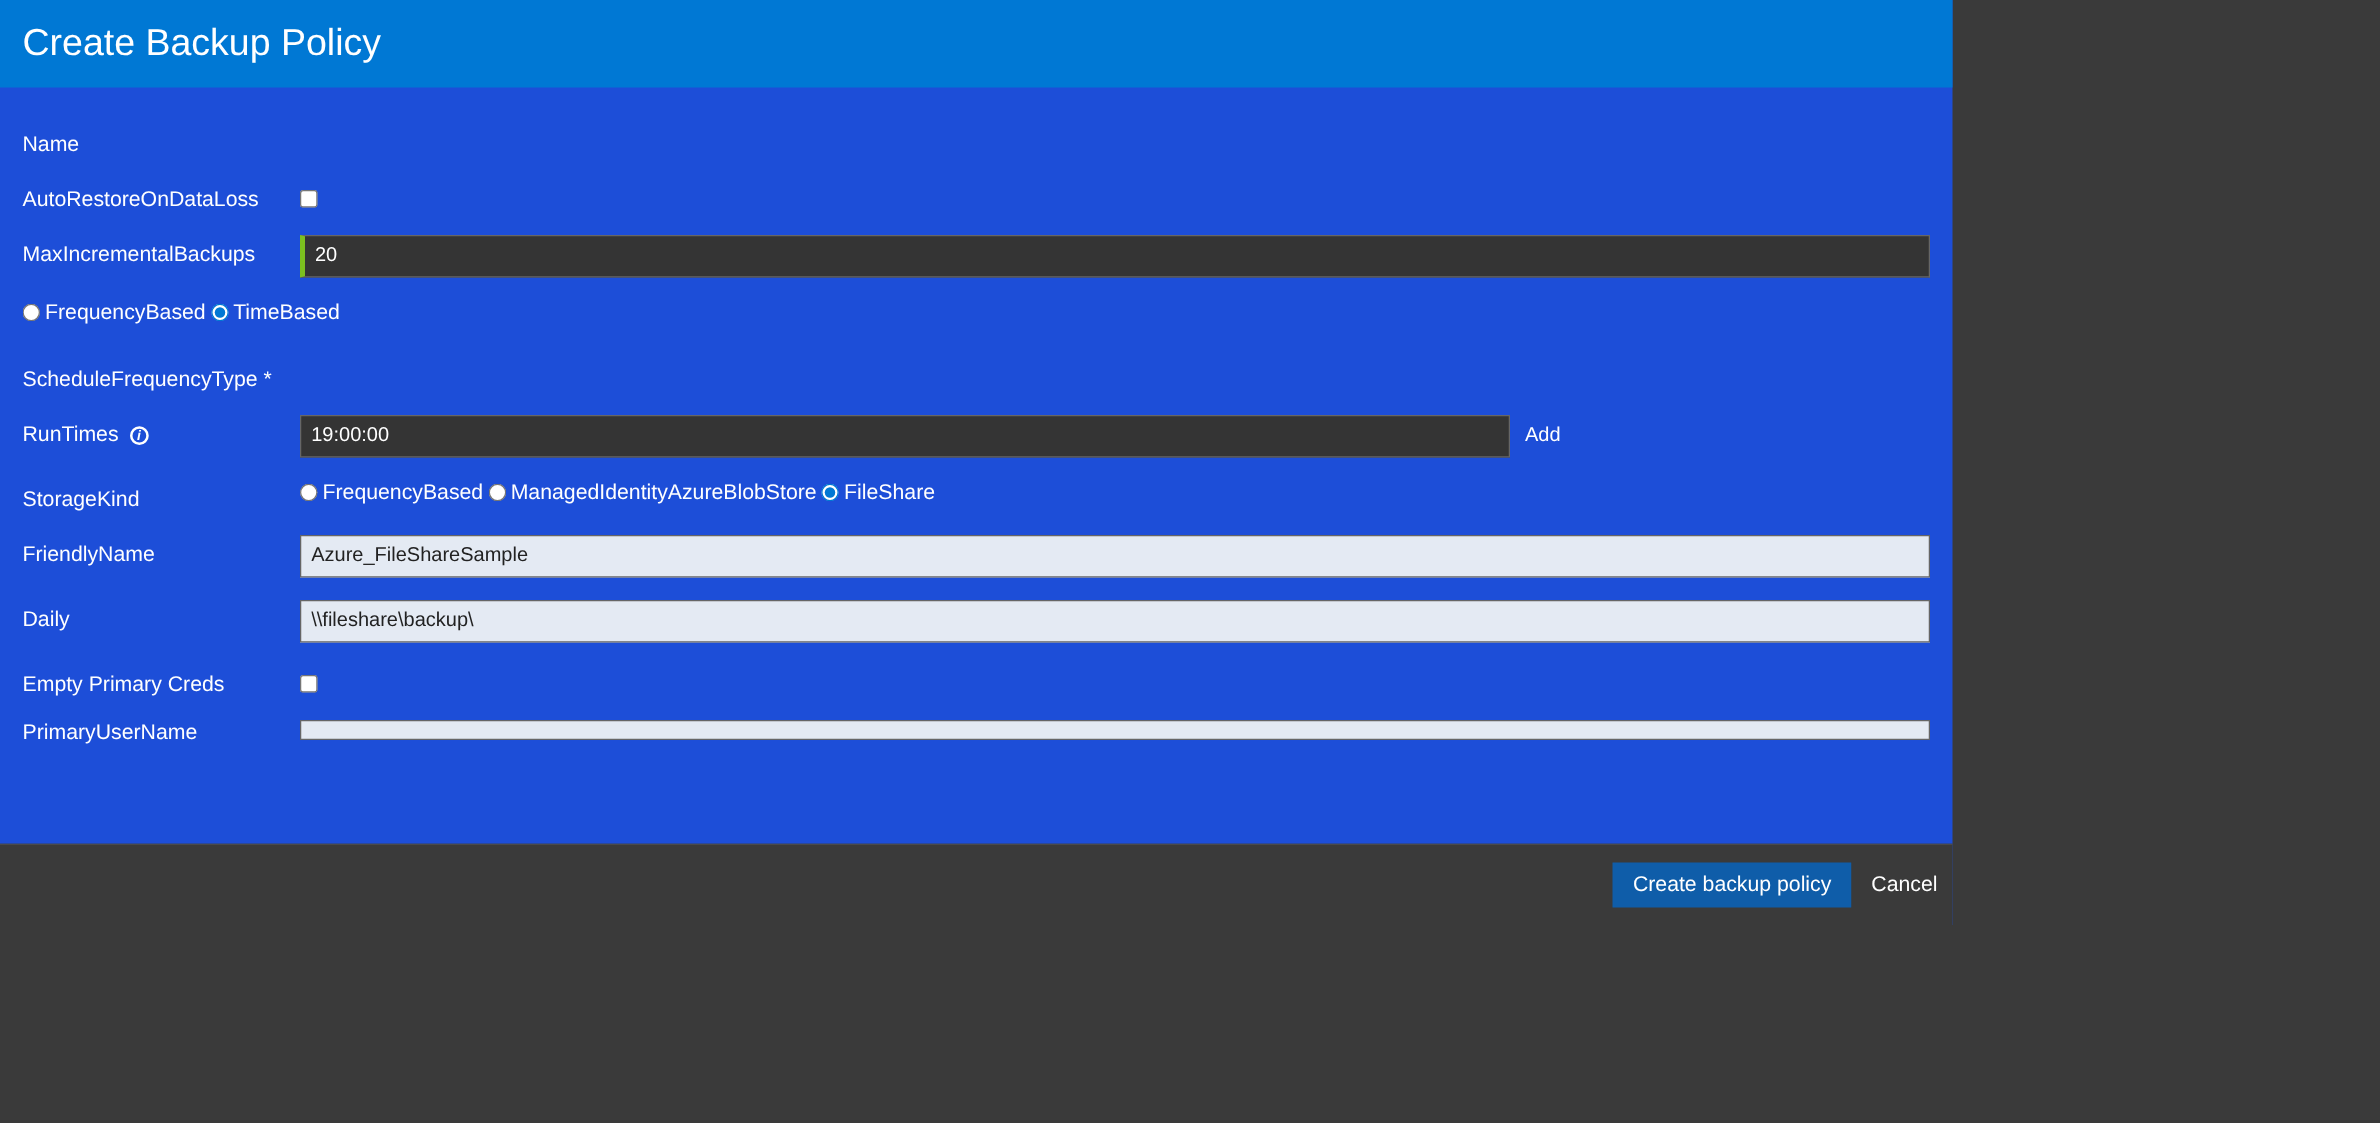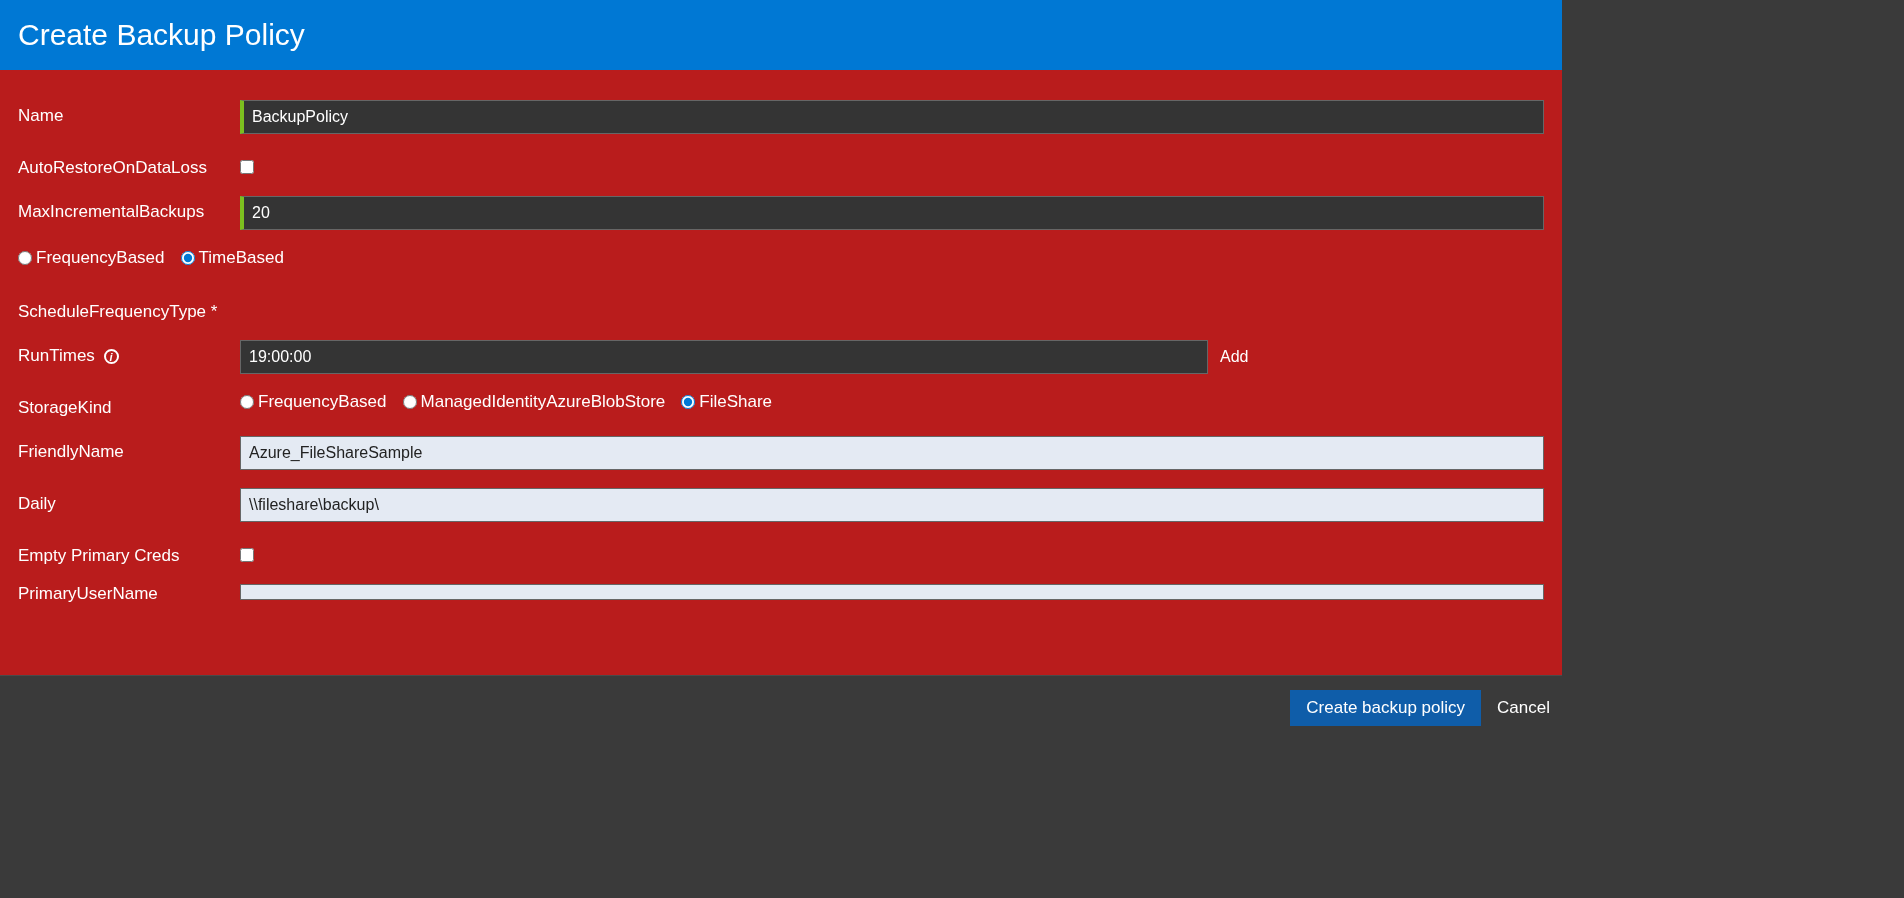--- a/index.html
+++ b/index.html
@@ -13,21 +13,21 @@
     color: #ffffff;
     width: 1904px;
     height: 898px;
     overflow: hidden;
   }
   .dialog {
     width: 1562px;
     height: 740px;
     display: flex;
     flex-direction: column;
-    background: #b91c1c;
+    background: #1d4ed8;
   }
   .header {
     background-color: #0078d4;
     padding: 18px 18px;
   }
   .header h1 {
     font-size: 30px;
     font-weight: 400;
     color: #ffffff;
   }
@@ -78,21 +78,21 @@
   input[type="checkbox"] {
     width: 14px;
     height: 14px;
     accent-color: #0078d4;
     cursor: pointer;
     margin-top: 8px;
   }
   .radio-group {
     display: flex;
     align-items: center;
-    gap: 16px;
+    gap: 4px;
     flex-wrap: wrap;
   }
   .radio-item {
     display: flex;
     align-items: center;
     margin-right: 0;
   }
   input[type="radio"] {
     width: 14px;
     height: 14px;
@@ -171,23 +171,20 @@
 <div class="dialog">
 
   <div class="header">
     <h1>Create Backup Policy</h1>
   </div>
 
   <div class="form-area">
 
     <div class="form-row">
       <div class="label-col">Name</div>
-      <div class="input-col">
-        <input type="text" class="text-input" value="BackupPolicy" style="">
-      </div>
     </div>
 
     <div class="form-row">
       <div class="label-col">AutoRestoreOnDataLoss</div>
       <div class="input-col">
         <input type="checkbox" style="">
       </div>
     </div>
 
     <div class="form-row">

